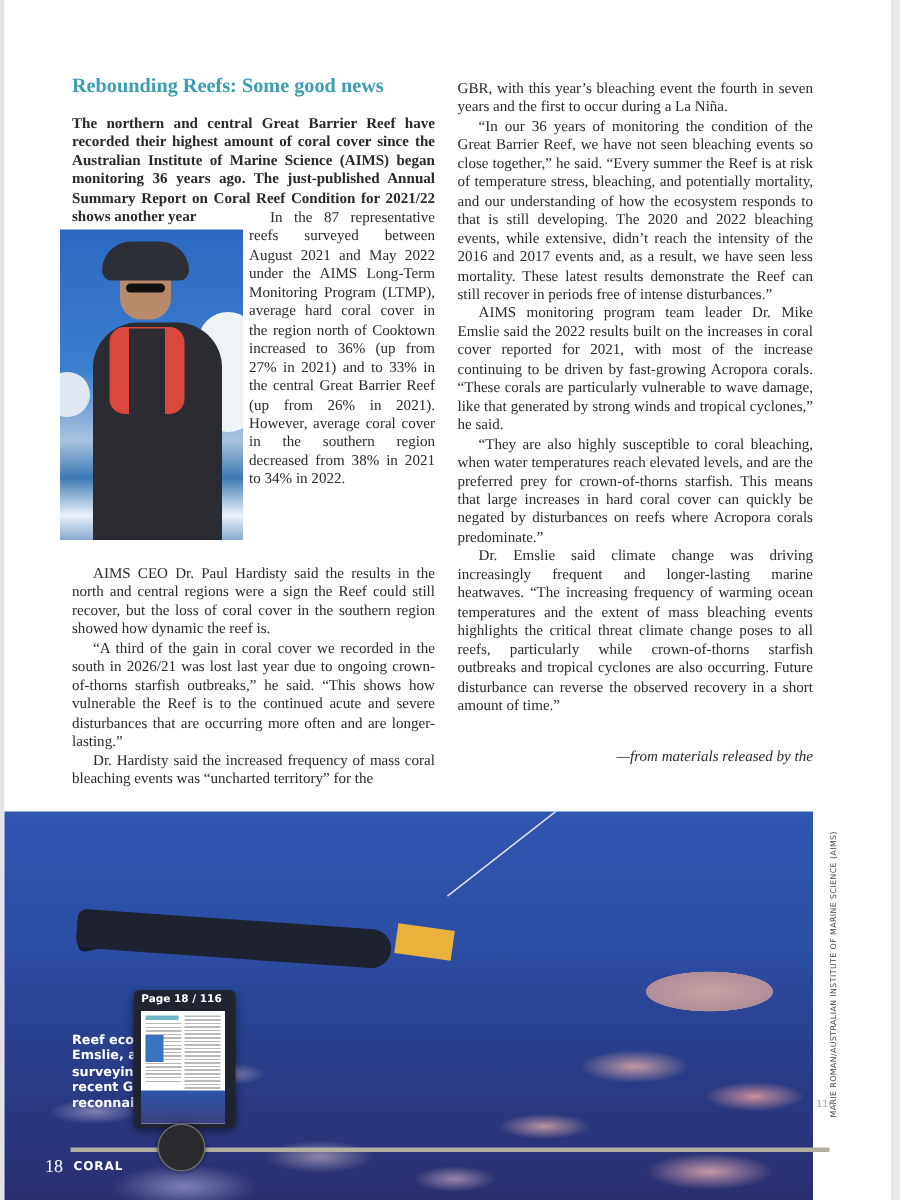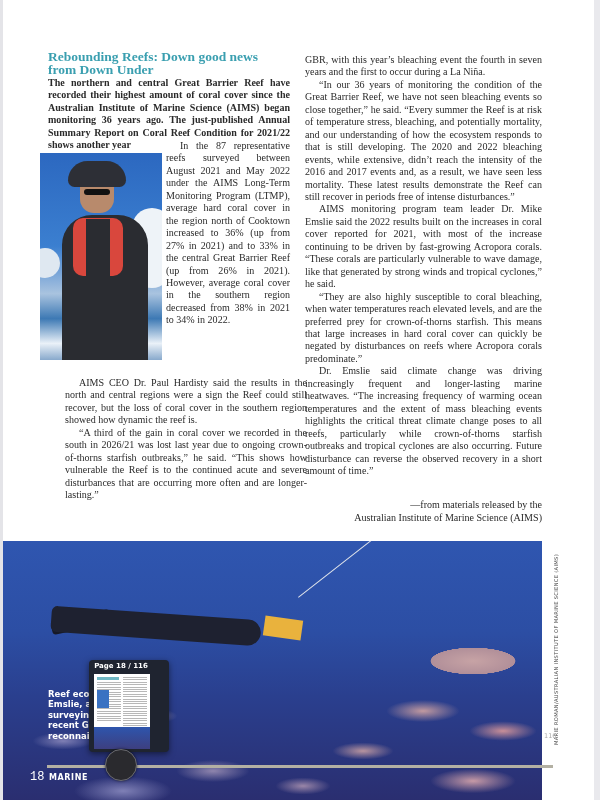--- a/index.html
+++ b/index.html
@@ -8,23 +8,23 @@
   .frame-right { position:absolute; right:0; top:0; width:6px; height:800px; background:#e9e9ed; }
   .page { position:absolute; left:3px; top:0; width:591px; height:800px; background:#fff; }
 
   .headline { position:absolute; left:48px; top:50px; width:250px; color:#3a9fb0; font-family:"Liberation Serif", serif; font-weight:bold; font-size:13.5px; line-height:13px; }
   .col { position:absolute; font-size:10.05px; line-height:12.45px; color:#2a2a2a; text-align:justify; hyphens:auto; }
   .col p { margin:0; text-indent:14px; }
   .col p.noindent { text-indent:0; }
   .col-left-top { left:48px; top:77px; width:242px;font-weight:bold; }
   .col-left-top p { text-indent:0; }
   .col-narrow { left:166px; top:140px; width:124px; }
-  .col-left-bottom { left:48px; top:377px; width:242px;margin-left:17px; }
+  .col-left-bottom { left:48px; top:377px; width:242px; }
   .col-right { left:305px; top:54px; width:237px; }
-  .attrib { position:absolute; right:58px; top:498px; text-align:right; font-size:10.05px; line-height:13px; color:#2a2a2a; }
+  .attrib { position:absolute; right:58px; top:498px; text-align:right; font-style:italic; font-size:10.05px; line-height:13px; color:#2a2a2a; }
 
   .portrait { position:absolute; left:40px; top:153px; width:122px; height:207px; overflow:hidden;
     background: linear-gradient(180deg,#2c68c0 0%, #3b7fd0 45%, #a9c3df 68%, #3d79b4 80%, #eaf1f8 92%, #88a9cc 100%); }
   .portrait .cloud { position:absolute; right:-10px; top:55px; width:40px; height:80px; background:#eef3f8; border-radius:20px; }
   .portrait .cloud2 { position:absolute; left:-10px; top:95px; width:30px; height:30px; background:#dfe8f1; border-radius:15px; }
   .portrait .body { position:absolute; left:22px; top:62px; width:86px; height:150px; background:#2a2c31; border-radius:30px 30px 6px 6px; }
   .portrait .vest { position:absolute; left:33px; top:65px; width:50px; height:58px; background:#d9473d; border-radius:10px; }
   .portrait .vest-inner { position:absolute; left:46px; top:66px; width:24px; height:60px; background:#2a2c31; }
   .portrait .head { position:absolute; left:40px; top:18px; width:34px; height:42px; background:#b88a6c; border-radius:14px; }
   .portrait .hat { position:absolute; left:28px; top:8px; width:58px; height:26px; background:#2d2f36; border-radius:30px 30px 10px 10px; }
@@ -46,47 +46,46 @@
   .ocean .diver { position:absolute; left:48px; top:72px; width:210px; height:26px; background:#1e2130; border-radius:14px 30px 30px 14px; transform:rotate(4deg); }
   .ocean .fin { position:absolute; left:48px; top:74px; width:60px; height:14px; background:#171926; transform:rotate(-12deg); border-radius:4px; }
   .ocean .board { position:absolute; left:261px; top:77px; width:38px; height:20px; background:#e9b23d; transform:rotate(8deg); }
   .ocean .line { position:absolute; left:295px; top:56px; width:120px; height:1px; background:#dfe3ea; transform:rotate(-38deg); transform-origin:left top; }
 
   .caption { position:absolute; left:48px; top:689px; width:48px; height:52px; overflow:hidden; color:#ffffff; font-family:"DejaVu Sans", sans-serif; font-weight:bold; font-size:8.5px; line-height:10.4px; white-space:nowrap; }
 
   .credit { position:absolute; left:553px; top:585px; width:9px; height:160px; }
   .credit span { position:absolute; left:0; top:160px; transform:rotate(-90deg); transform-origin:left top; white-space:nowrap; font-family:"DejaVu Sans", sans-serif; font-size:5.2px; letter-spacing:0.3px; color:#444; }
 
-  .folio-num { position:absolute; left:30px; top:770px; color:#ffffff; font-family:Liberation Mono, monospace; font-size:12px; }
+  .folio-num { position:absolute; left:30px; top:770px; color:#ffffff; font-family:Liberation Serif, serif; font-size:12px; }
   .folio-mag { position:absolute; left:49px; top:773px; color:#ffffff; font-family:"DejaVu Sans", sans-serif; font-weight:bold; font-size:8px; letter-spacing:0.6px; }
 
   .slider-track { position:absolute; left:47px; top:765px; width:506px; height:3px; background:#b3b0a3; }
   .slider-max { position:absolute; left:544px; top:732px; font-family:"DejaVu Sans", sans-serif; font-size:6.5px; color:#aaa; }
   .slider-knob { position:absolute; left:105px; top:749px; width:30px; height:30px; border-radius:50%; background:#2a2a2e; border:1px solid #6b6b70; box-shadow:0 0 3px rgba(0,0,0,0.6); }
 
-  .thumb-popup { position:absolute; left:89px; top:660px; width:80px; height:92px; background:#1f2430; border-radius:4px; box-shadow:0 2px 6px rgba(0,0,0,0.5); }
+  .thumb-popup { position:absolute; left:89px; top:660px; width:68px; height:92px; background:#1f2430; border-radius:4px; box-shadow:0 2px 6px rgba(0,0,0,0.5); }
   .thumb-title { position:absolute; left:0; top:2px; width:64px; text-align:center; color:#ffffff; font-family:"DejaVu Sans", sans-serif; font-weight:bold; font-size:7px; }
   .thumb-page { position:absolute; left:5px; top:14px; width:56px; height:75px; background:#ffffff; overflow:hidden; }
   .thumb-page .tt { position:absolute; left:3px; top:3px; width:22px; height:3px; background:#6fb7c4; }
   .thumb-page .tl { position:absolute; left:3px; top:8px; width:24px; height:40px; background:repeating-linear-gradient(180deg,#b8b8b8 0 1px,#fff 1px 2.4px); }
   .thumb-page .tr { position:absolute; left:29px; top:3px; width:24px; height:50px; background:repeating-linear-gradient(180deg,#b8b8b8 0 1px,#fff 1px 2.4px); }
   .thumb-page .tp { position:absolute; left:3px; top:16px; width:12px; height:18px; background:#3a72c2; }
   .thumb-page .ti { position:absolute; left:0; top:53px; width:56px; height:22px; background:linear-gradient(180deg,#2e55ad,#3d3f80); }
 </style>
 </head>
 <body>
 
 <div class="frame-left"></div>
 <div class="frame-right"></div>
 
 <div class="page"></div>
 
 <div class="headline">
-  <div>Rebounding Reefs: Down good news</div>
-  <div>from Down Under</div>
+  <div>Rebounding Reefs: Some good news</div>
 </div>
 
 <div class="col col-left-top">
   <p>The northern and central Great Barrier Reef have recorded their highest amount of coral cover since the Australian Institute of Marine Science (AIMS) began monitoring 36 years ago. The just-published Annual Summary Report on Coral Reef Condition for 2021/22 shows another year</p>
 </div>
 
 <div class="portrait">
   <div class="cloud"></div>
   <div class="cloud2"></div>
   <div class="body"></div>
@@ -97,33 +96,33 @@
   <div class="glasses"></div>
 </div>
 
 <div class="col col-narrow">
   <p>In the 87 representative reefs surveyed between August 2021 and May 2022 under the AIMS Long-Term Monitoring Program (LTMP), average hard coral cover in the region north of Cooktown increased to 36% (up from 27% in 2021) and to 33% in the central Great Barrier Reef (up from 26% in 2021). However, average coral cover in the southern region decreased from 38% in 2021 to 34% in 2022.</p>
 </div>
 
 <div class="col col-left-bottom">
   <p>AIMS CEO Dr. Paul Hardisty said the results in the north and central regions were a sign the Reef could still recover, but the loss of coral cover in the southern region showed how dynamic the reef is.</p>
   <p>“A third of the gain in coral cover we recorded in the south in 2026/21 was lost last year due to ongoing crown-of-thorns starfish outbreaks,” he said. “This shows how vulnerable the Reef is to the continued acute and severe disturbances that are occurring more often and are longer-lasting.”</p>
+  <p>Dr. Hardisty said the increased frequency of mass coral bleaching events was “uncharted territory” for the</p>
 </div>
 
 <div class="col col-right">
   <p class="noindent">GBR, with this year’s bleaching event the fourth in seven years and the first to occur during a La Niña.</p>
   <p>“In our 36 years of monitoring the condition of the Great Barrier Reef, we have not seen bleaching events so close together,” he said. “Every summer the Reef is at risk of temperature stress, bleaching, and potentially mortality, and our understanding of how the ecosystem responds to that is still developing. The 2020 and 2022 bleaching events, while extensive, didn’t reach the intensity of the 2016 and 2017 events and, as a result, we have seen less mortality. These latest results demonstrate the Reef can still recover in periods free of intense disturbances.”</p>
   <p>AIMS monitoring program team leader Dr. Mike Emslie said the 2022 results built on the increases in coral cover reported for 2021, with most of the increase continuing to be driven by fast-growing Acropora corals. “These corals are particularly vulnerable to wave damage, like that generated by strong winds and tropical cyclones,” he said.</p>
   <p>“They are also highly susceptible to coral bleaching, when water temperatures reach elevated levels, and are the preferred prey for crown-of-thorns starfish. This means that large increases in hard coral cover can quickly be negated by disturbances on reefs where Acropora corals predominate.”</p>
   <p>Dr. Emslie said climate change was driving increasingly frequent and longer-lasting marine heatwaves. “The increasing frequency of warming ocean temperatures and the extent of mass bleaching events highlights the critical threat climate change poses to all reefs, particularly while crown-of-thorns starfish outbreaks and tropical cyclones are also occurring. Future disturbance can reverse the observed recovery in a short amount of time.”</p>
 </div>
 
 <div class="attrib">
   <div>—from materials released by the</div>
-  <div>Australian Institute of Marine Science (AIMS)</div>
 </div>
 
 <div class="ocean">
   <div class="fin"></div>
   <div class="diver"></div>
   <div class="board"></div>
   <div class="line"></div>
 </div>
 
 <div class="caption">
@@ -132,21 +131,21 @@
   <div>surveying c</div>
   <div>recent Grea</div>
   <div>reconnaissa</div>
 </div>
 
 <div class="credit">
   <span>MARIE ROMAN/AUSTRALIAN INSTITUTE OF MARINE SCIENCE (AIMS)</span>
 </div>
 
 <div class="folio-num">18</div>
-<div class="folio-mag">MARINE</div>
+<div class="folio-mag">CORAL</div>
 
 <div class="slider-track"></div>
 <div class="slider-max">116</div>
 
 <div class="thumb-popup">
   <div class="thumb-title">Page 18 / 116</div>
   <div class="thumb-page">
     <div class="tt"></div>
     <div class="tl"></div>
     <div class="tr"></div>

